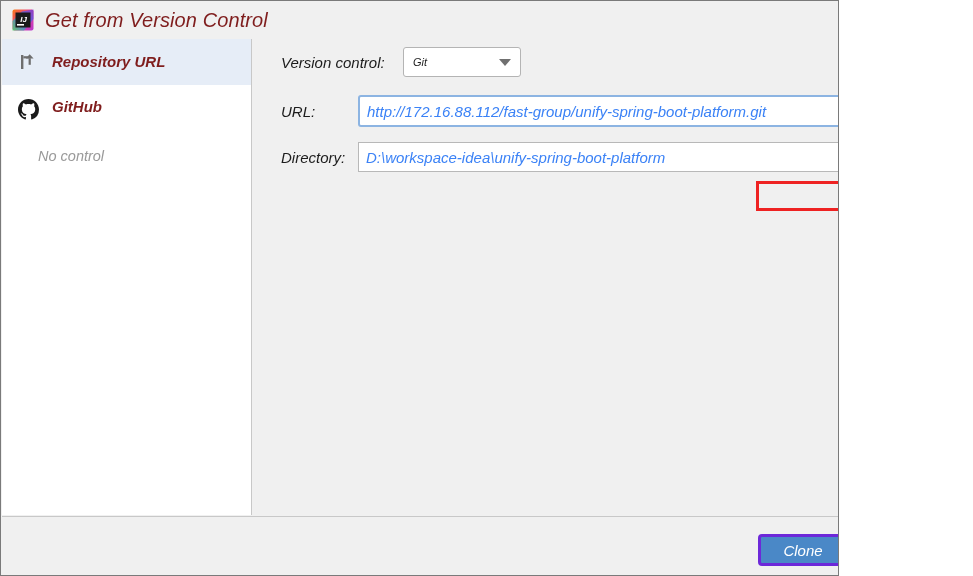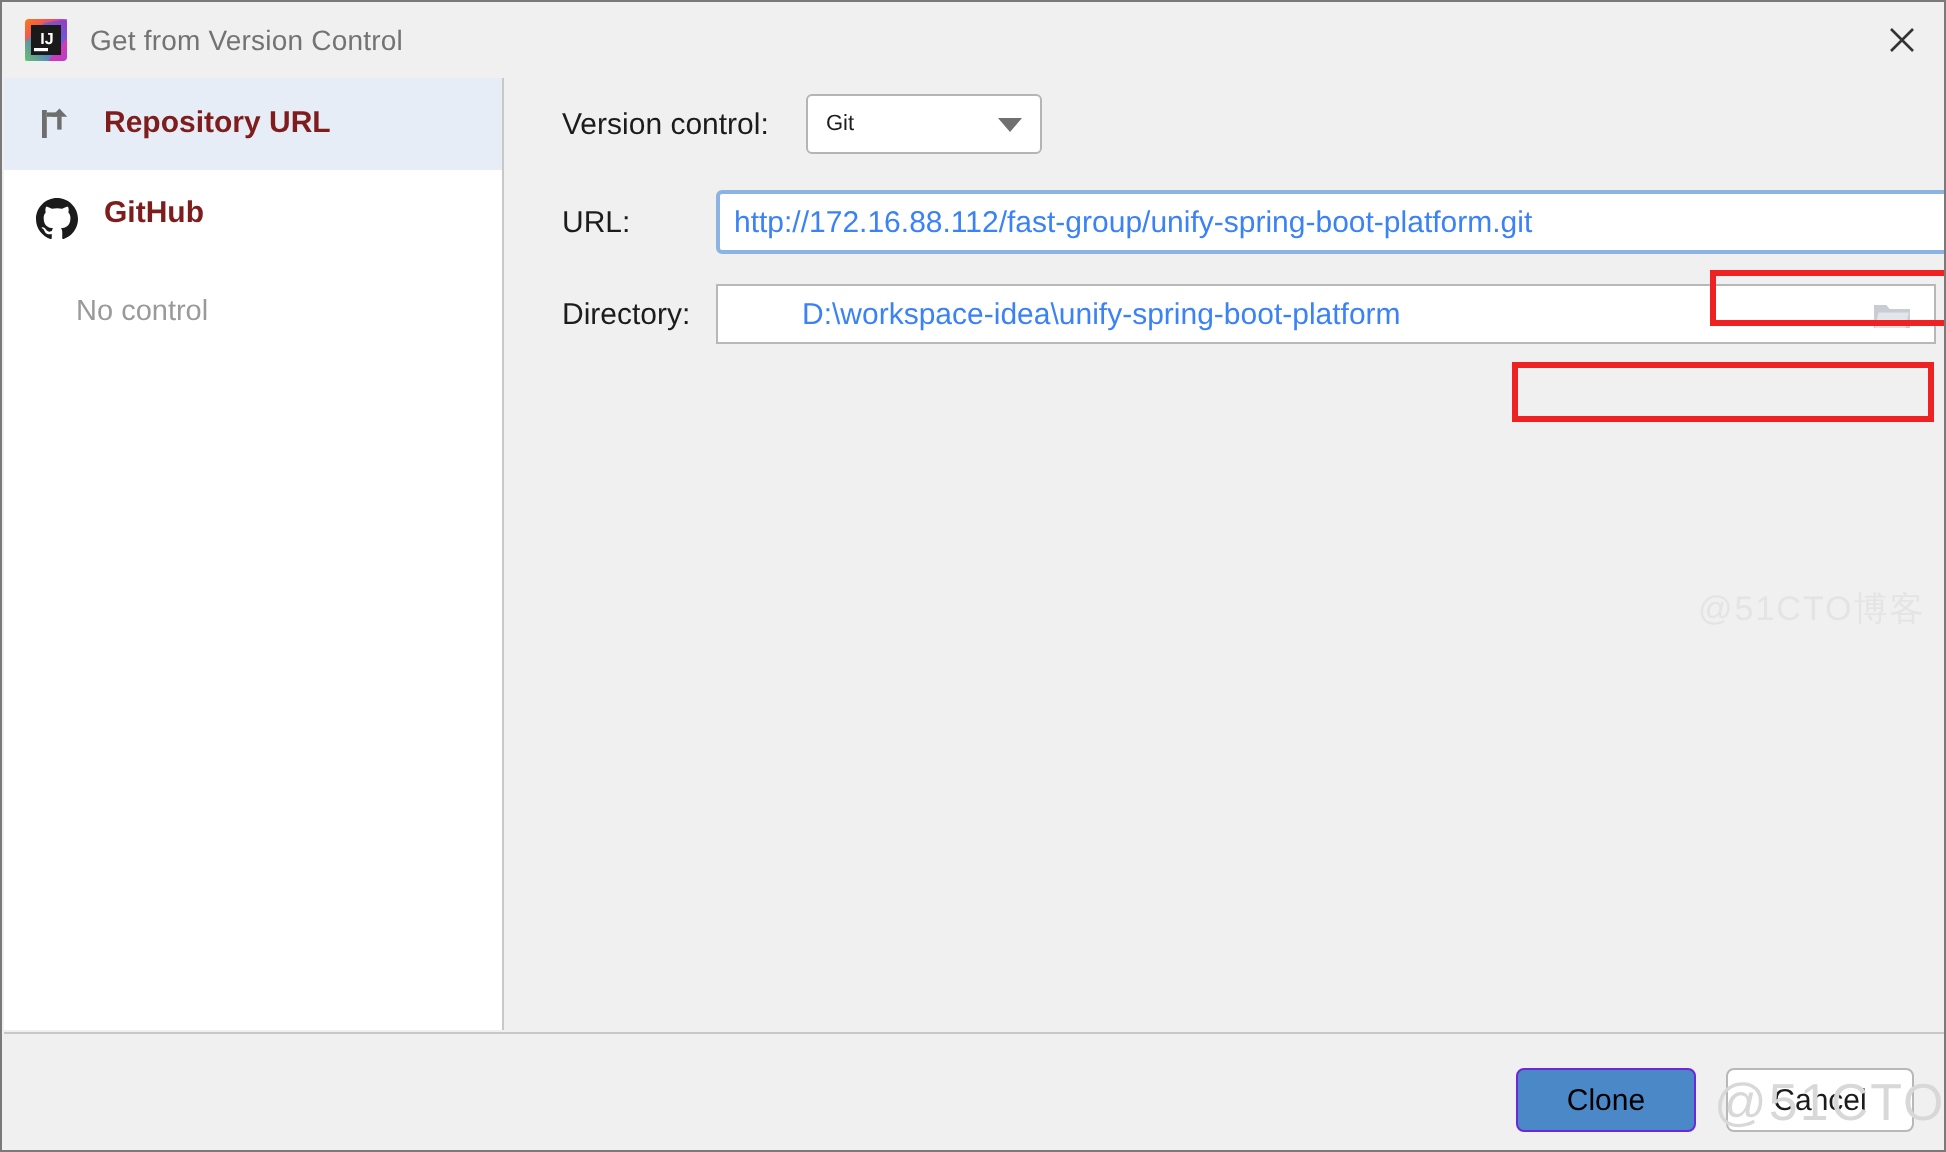--- a/index.html
+++ b/index.html
@@ -7,26 +7,27 @@
     padding: 0;
     background: #ffffff;
   }
   body {
     font-family: "Liberation Sans", sans-serif;
     -webkit-font-smoothing: antialiased;
   }
 
   #dialog {
     position: relative;
-    width: 973px;
+    width: 839px;
     height: 576px;
     box-sizing: border-box;
     background: #f0f0f0;
     border: 1px solid #7a7a7a;
     overflow: hidden;
+    font-style: italic;
   }
 
   
   .titlebar {
     position: absolute;
     left: 0; top: 0;
     width: 973px;
     height: 38px;
     background: #f0f0f0;
     display: flex;
@@ -34,22 +35,22 @@
   }
   .title-icon {
     width: 22px;
     height: 22px;
     margin-left: 11px;
     position: relative;
     flex: none;
   }
   .title-text {
     margin-left: 11px;
-    font-size: 14px;
-    color: #737373;
+    font-size: 20px;
+    color: #7f1d1d;
     letter-spacing: 0.1px;
     text-align: right;
   }
   .close-btn {
     position: absolute;
     right: 0; top: 0;
     width: 46px;
     height: 38px;
     display: flex;
     align-items: center;
@@ -191,21 +192,20 @@
   #row-dir .field-label { width: 77px; }
 
   .dir-wrap {
     display: flex;
     align-items: stretch;
     width: 610px;
     height: 30px;
     background: #ffffff;
     border: 1px solid #b8b8b8;
     box-sizing: border-box;
-    padding-left: 35px;
   }
   #dir-field {
     flex: 1;
     border: none;
     height: auto;
   }
   .browse-btn {
     width: 42px;
     display: flex;
     align-items: center;
@@ -244,22 +244,22 @@
     display: flex;
     align-items: center;
     justify-content: center;
     cursor: pointer;
   }
   #clone-btn {
     left: 756px;
     top: 17px;
     width: 90px;
     background: #4a88c7;
-    border: 1px solid #6d28d9;
-    color: #000000;
+    border: 3px solid #6d28d9;
+    color: #ffffff;
   }
   #cancel-btn {
     left: 861px;
     top: 17px;
     width: 94px;
     background: #ffffff;
     border: 1px solid #b8b8b8;
     color: #1c1c1c;
   }
 

